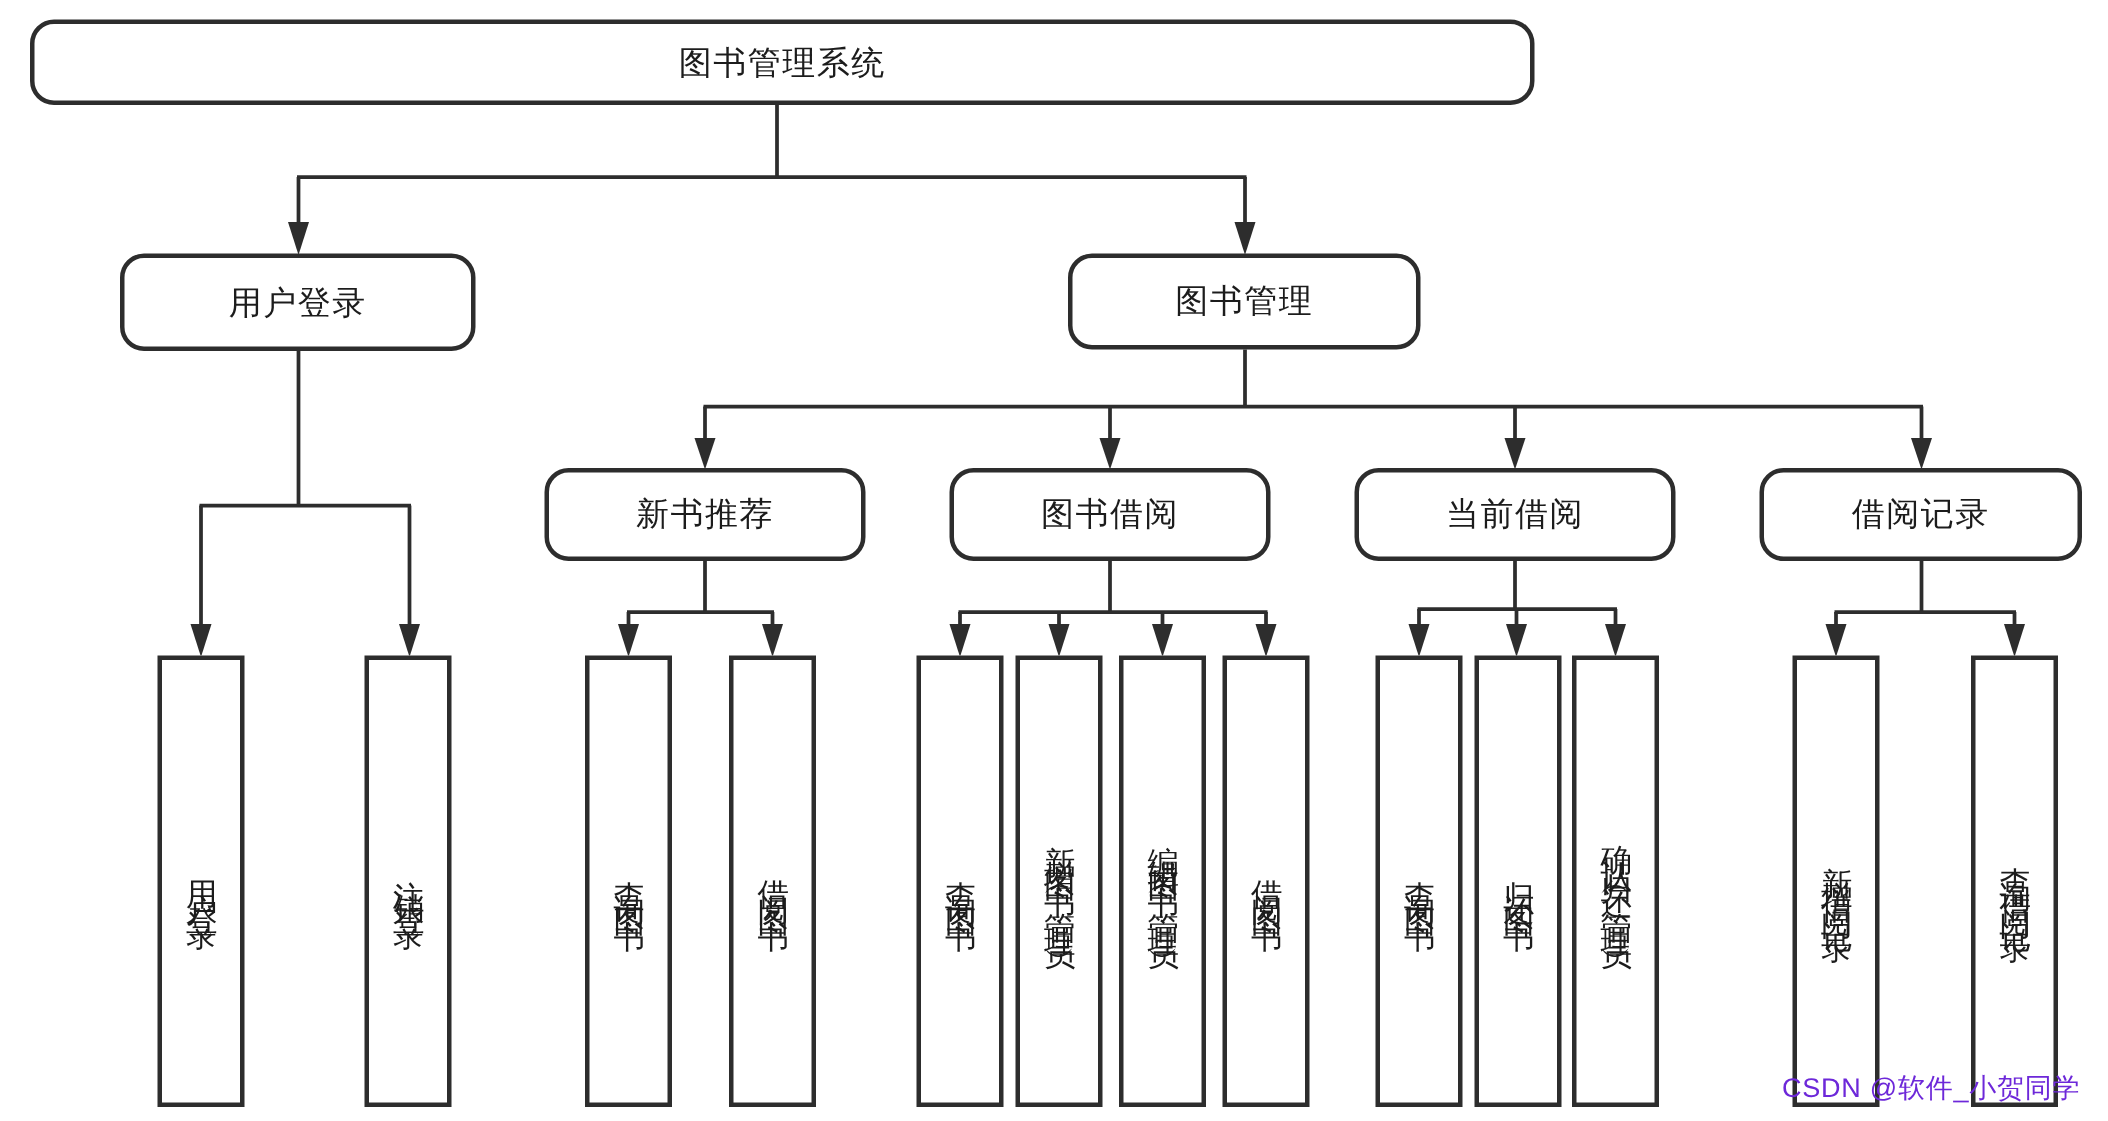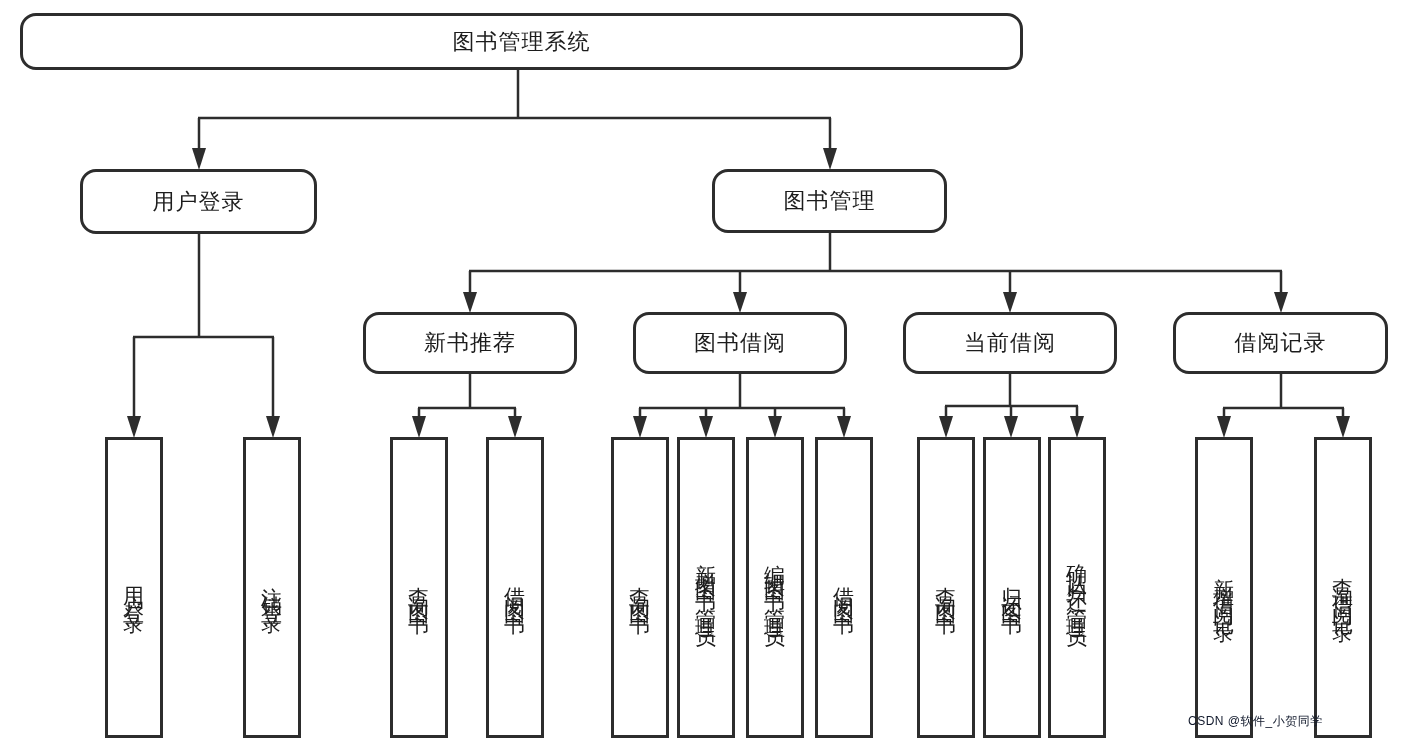--- a/index.html
+++ b/index.html
@@ -73,23 +73,23 @@
   .l-borrow-2     { left: 815px; }
   .l-query-3      { left: 917px; }
   .l-return       { left: 983px; }
   .l-confirm      { left: 1048px; }
   .l-add-record   { left: 1195px; }
   .l-query-record { left: 1314px; }
   .watermark {
     position: absolute;
     left: 1188px;
     top: 713px;
-    font-size: 12px;
+    font-size: 18px;
     letter-spacing: 0.5px;
-    color: #0f172a;
+    color: #6d28d9;
     white-space: nowrap;
     z-index: 5;
   }
 </style>
 </head>
 <body>
 
 <div class="canvas">
 
   <svg class="connectors" viewBox="0 0 1405 747" xmlns="http://www.w3.org/2000/svg">

